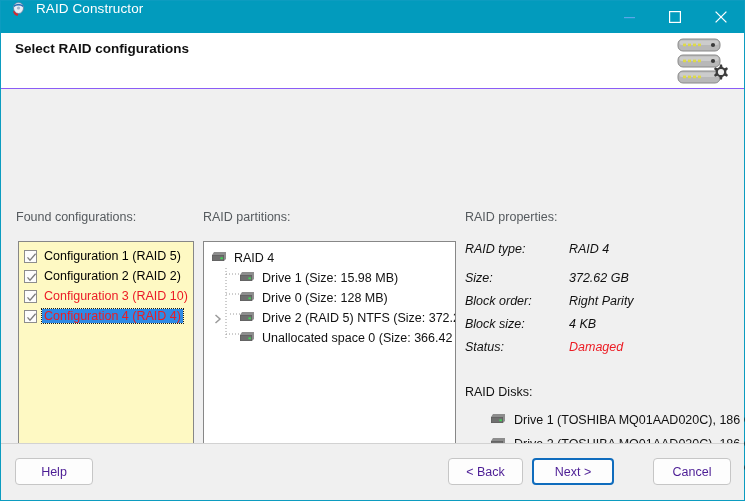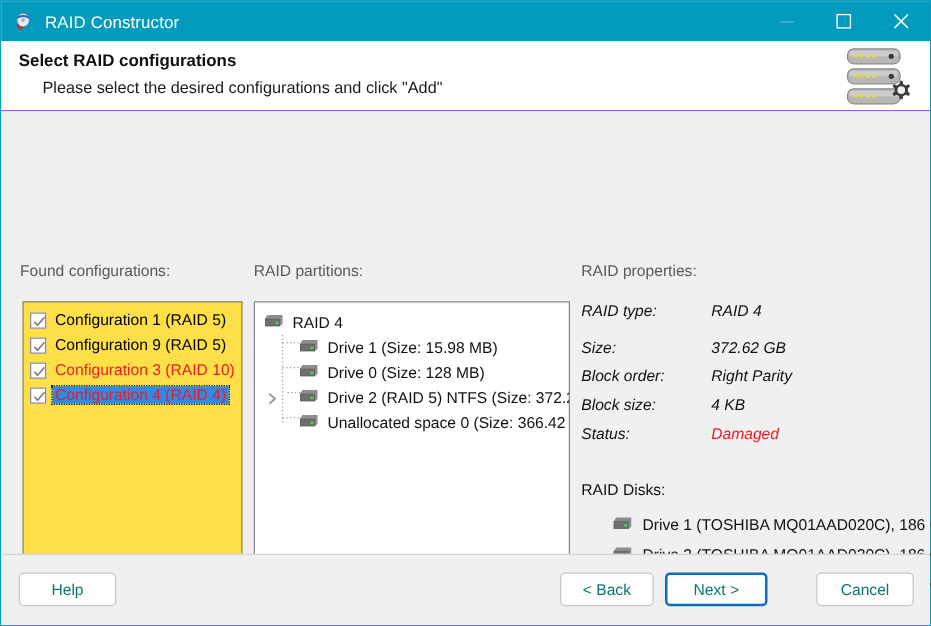--- a/index.html
+++ b/index.html
@@ -22,21 +22,21 @@
     border: 1px solid #0c9cc0;
     background: #f0f0f0;
     display: flex;
     flex-direction: column;
   }
   
   #titlebar {
     height: 32px;
     background: #029bbd;
     display: flex;
-    align-items: center;
+    align-items: flex-start;
     flex: 0 0 auto;
     position: relative;
   }
   #app-icon {
     width: 17px;
     height: 17px;
     margin-left: 9px;
     position: relative;
     flex: 0 0 auto;
   }
@@ -104,21 +104,21 @@
   #head-parts { left: 202px; top: 121px; }
   #head-props { left: 464px; top: 121px; }
 
   
   #configs {
     position: absolute;
     left: 17px;
     top: 152px;
     width: 176px;
     height: 256px;
-    background: #fde047;
+    background: #fef9c3;
     border: 1px solid #878787;
     box-sizing: border-box;
     overflow: hidden;
   }
   .cfg-row {
     height: 20px;
     display: flex;
     align-items: center;
     padding-left: 5px;
     font-size: 12.5px;
@@ -222,21 +222,21 @@
     position: relative;
   }
   .btn {
     position: absolute;
     top: 14px;
     height: 27px;
     background: #fdfdfd;
     border: 1px solid #c6c6c6;
     border-radius: 4px;
     font-size: 12.5px;
-    color: #0f766e;
+    color: #4c1d95;
     font-family: "Liberation Sans", sans-serif;
     display: flex;
     align-items: center;
     justify-content: center;
     box-sizing: border-box;
     padding: 0;
   }
   #btn-help { left: 14px; width: 78px; }
   #btn-back { left: 447px; width: 75px; }
   #btn-next { left: 531px; width: 82px; border: 2px solid #0f6cbd; }
@@ -270,21 +270,20 @@
     </div>
     <div class="wbtn" id="btn-close">
       <svg width="12" height="12" viewBox="0 0 12 12">
         <path d="M0.6 0.6 L11.4 11.4 M11.4 0.6 L0.6 11.4" stroke="#ffffff" stroke-width="1.3"></path>
       </svg>
     </div>
   </div>
 
   <div id="header">
     <div id="header-title">Select RAID configurations</div>
-    <div id="header-sub">Please select the desired configurations and click "Add"</div>
     <div id="header-art">
       <svg width="56" height="50" viewBox="0 0 56 50">
         <g>
           <rect x="2" y="2" width="42" height="12" rx="5" fill="#b8b8b8" stroke="#8a8a8a" stroke-width="1"></rect>
           <rect x="3.5" y="3.5" width="39" height="4.5" rx="2" fill="#cccccc"></rect>
           <rect x="7" y="6.6" width="3" height="2.6" fill="#ddd94a"></rect>
           <rect x="12" y="6.6" width="3" height="2.6" fill="#ddd94a"></rect>
           <rect x="17" y="6.6" width="3" height="2.6" fill="#ddd94a"></rect>
           <rect x="22" y="6.6" width="3" height="2.6" fill="#ddd94a"></rect>
           <circle cx="37" cy="8" r="2.1" fill="#3a3a3a"></circle>
@@ -328,21 +327,21 @@
             </svg>
           </span>
           <span class="cfg-label">Configuration 1 (RAID 5)</span>
         </div>
         <div class="cfg-row">
           <span class="cfg-check">
             <svg width="11" height="11" viewBox="0 0 11 11">
               <path d="M1.5 5.4 L4 8.2 L9.6 1.8" fill="none" stroke="#7d7d7d" stroke-width="1.3"></path>
             </svg>
           </span>
-          <span class="cfg-label">Configuration 9 (RAID 5)</span>
+          <span class="cfg-label">Configuration 2 (RAID 2)</span>
         </div>
         <div class="cfg-row">
           <span class="cfg-check">
             <svg width="11" height="11" viewBox="0 0 11 11">
               <path d="M1.5 5.4 L4 8.2 L9.6 1.8" fill="none" stroke="#7d7d7d" stroke-width="1.3"></path>
             </svg>
           </span>
           <span class="cfg-label" style="color: rgb(236, 28, 36);">Configuration 3 (RAID 10)</span>
         </div>
         <div class="cfg-row sel">

